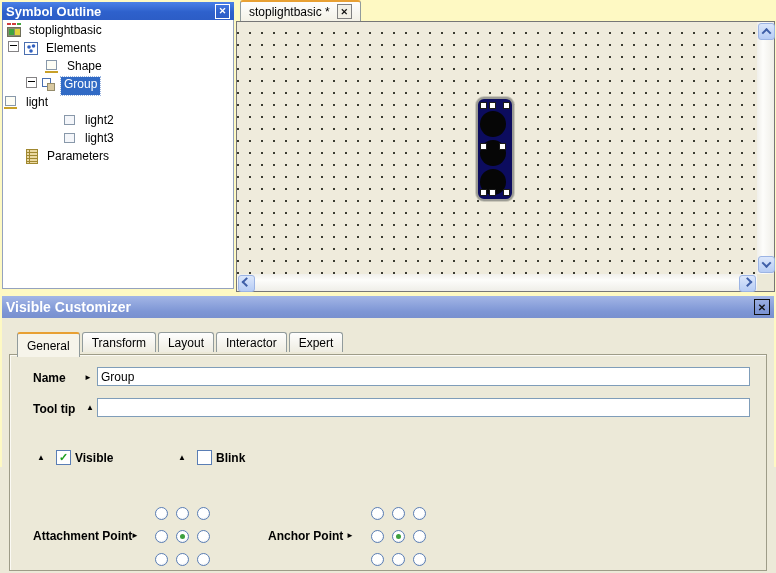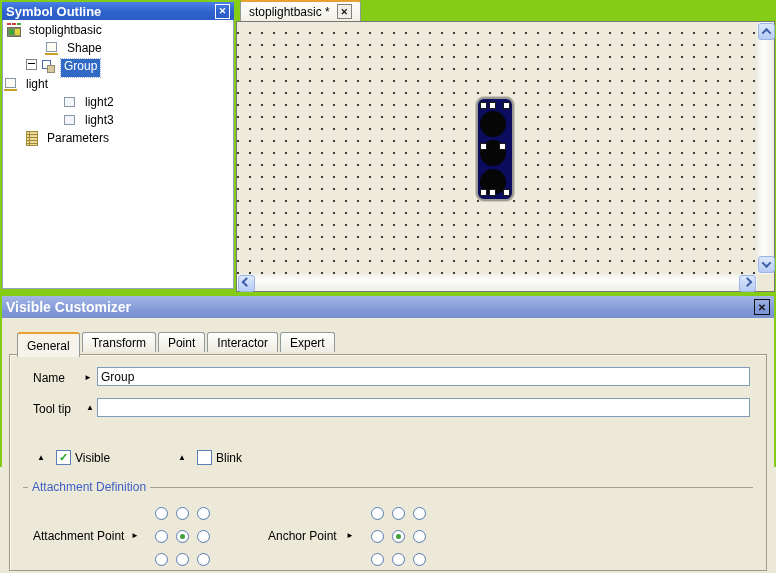--- a/index.html
+++ b/index.html
@@ -1,18 +1,18 @@
 <!DOCTYPE html>
 <html><head>
 <meta charset="utf-8">
 <style>
   html,body{margin:0;padding:0;}
   body{width:776px;height:573px;overflow:hidden;background:#ECE9D8;
        font-family:"Liberation Sans",sans-serif;font-size:12px;color:#000;}
-  #app{position:relative;width:776px;height:467px;background:#84cc16;}
+  #app{position:relative;width:776px;height:467px;background:#fef9c3;}
 
   
   #outline-panel{position:absolute;left:2px;top:2px;width:232px;height:287px;}
   .titlebar{height:18px;display:flex;align-items:center;justify-content:space-between;
             padding:0 4px;color:#fff;font-weight:bold;font-size:13px;
             background:linear-gradient(180deg,#4A81E8 0%,#2E61CC 55%,#2C5DC6 100%);}
   .titlebar .tclose{width:13px;height:13px;border:1px solid #fff;display:flex;align-items:center;
             justify-content:center;font-size:9px;font-weight:bold;color:#fff;cursor:default;}
   .treebox{position:absolute;top:18px;left:0;right:0;bottom:0;background:#fff;
            border:1px solid #94A2BE;border-top:none;padding-top:3px;overflow:hidden;}
@@ -62,21 +62,21 @@
   .titlebar.inactive{height:22px;font-size:14px;
           background:linear-gradient(180deg,#A3B6E6 0%,#7E96D5 70%,#7890CF 100%);}
   .titlebar.inactive .tclose{border:1px solid #111;color:#111;font-size:10px;width:14px;height:14px;}
   .ctabs{position:absolute;left:15px;top:36px;height:23px;display:flex;z-index:2;}
   .ctab{height:19px;padding:0 9px;display:flex;align-items:center;font-size:12px;margin-right:2px;
         background:linear-gradient(#FEFEFE,#EEECE1);border:1px solid #919B9C;border-bottom:none;
         border-radius:3px 3px 0 0;}
   .ctab.active{height:23px;background:#F6F4EA;border-top:2px solid #E8A033;margin-bottom:-1px;}
   .cbody{position:absolute;left:7px;right:7px;top:58px;bottom:2px;
          border:1px solid #9E9C88;box-shadow:inset 1px 1px 0 #FBFAF4;}
-  .frow-label{position:absolute;font-size:12px;}
+  .frow-label{position:absolute;font-size:12px;font-weight:bold;}
   .mini-arrow{position:absolute;font-size:8px;color:#000;}
   .txt{position:absolute;left:87px;width:645px;height:15px;border:1px solid #7F9DB9;
        font-family:"Liberation Sans",sans-serif;font-size:12px;padding:1px 3px;background:#fff;}
   .sep{position:absolute;left:13px;right:13px;display:flex;align-items:center;gap:4px;
        color:#3E5EC6;font-size:12px;white-space:nowrap;}
   .sep .ln0{width:5px;height:1px;background:#A5A391;flex:none;}
   .sep .ln1{flex:1;height:1px;background:#A5A391;}
   .cb{position:absolute;width:13px;height:13px;border:1px solid #5A7EB5;background:#fff;
       display:flex;align-items:center;justify-content:center;font-size:11px;font-weight:bold;color:#1FA01F;}
   .rgrid{position:absolute;display:grid;grid-template-columns:repeat(3,13px);gap:10px 8px;}
@@ -105,20 +105,34 @@
               <rect x="3" y="6" width="5" height="6" fill="#3FA43F"></rect>
               <rect x="9" y="6" width="5" height="6" fill="#E0D23C"></rect>
               <rect x="1" y="0" width="4" height="2" fill="#D03C3C"></rect>
               <rect x="6" y="0" width="4" height="2" fill="#D03C3C"></rect>
               <rect x="11" y="0" width="4" height="2" fill="#3FA43F"></rect>
             </svg>
         </span>
         <span class="tlabel">stoplightbasic</span>
       </div>
 
+      <div class="trow" style="padding-left:5px">
+        <span class="expander">
+            <i></i>
+          </span>
+        <span class="ticon">
+          <svg width="16" height="15">
+              <rect x="1.5" y="1.5" width="13" height="12" fill="#fff" stroke="#4A6FB0"></rect>
+              <circle cx="6" cy="6" r="1.8" fill="#3060C0"></circle>
+              <circle cx="10.5" cy="5" r="1.8" fill="#3060C0"></circle>
+              <circle cx="8" cy="10" r="1.8" fill="#3060C0"></circle>
+            </svg>
+        </span>
+        <span class="tlabel">Elements</span>
+      </div>
 
       <div class="trow" style="padding-left:41px">
         <span class="ticon">
           <svg width="16" height="15">
               <rect x="2.5" y="1.5" width="10" height="9" fill="#FDFDF5" stroke="#8898AA"></rect>
               <rect x="1" y="12" width="13" height="2" fill="#C8A028"></rect>
             </svg>
         </span>
         <span class="tlabel">Shape</span>
       </div>
@@ -233,21 +247,21 @@
     </div>
 
     <div class="ctabs">
       <div class="ctab active">
           <span>General</span>
         </div>
       <div class="ctab">
           <span>Transform</span>
         </div>
       <div class="ctab">
-          <span>Point</span>
+          <span>Layout</span>
         </div>
       <div class="ctab">
           <span>Interactor</span>
         </div>
       <div class="ctab">
           <span>Expert</span>
         </div>
     </div>
 
     <div class="cbody">
@@ -262,25 +276,20 @@
 
 
       <span class="mini-arrow" style="left:27px;top:98px">▲</span>
       <span class="cb" style="left:46px;top:95px">✓</span>
       <span class="frow-label" style="left:65px;top:96px">Visible</span>
 
       <span class="mini-arrow" style="left:168px;top:98px">▲</span>
       <span class="cb" style="left:187px;top:95px"></span>
       <span class="frow-label" style="left:206px;top:96px">Blink</span>
 
-      <div class="sep" style="top:125px">
-        <i class="ln0"></i>
-          <span>Attachment Definition</span>
-          <i class="ln1"></i>
-      </div>
 
       <span class="frow-label" style="left:23px;top:174px">Attachment Point</span>
       <span class="mini-arrow" style="left:121px;top:176px">►</span>
       <div class="rgrid" style="left:145px;top:152px">
         <span class="radio"></span>
         <span class="radio"></span>
         <span class="radio"></span>
         <span class="radio"></span>
         <span class="radio sel"></span>
         <span class="radio"></span>

